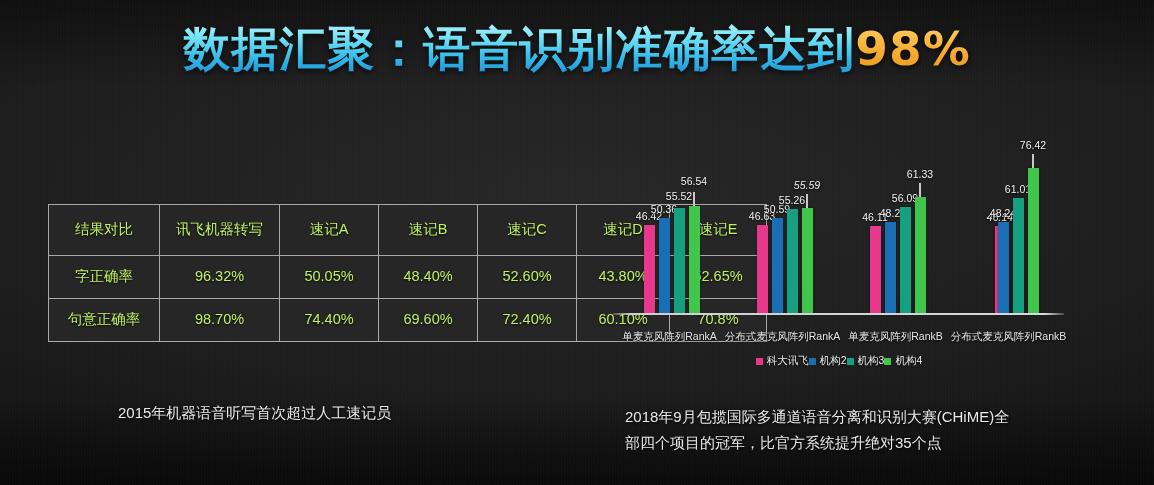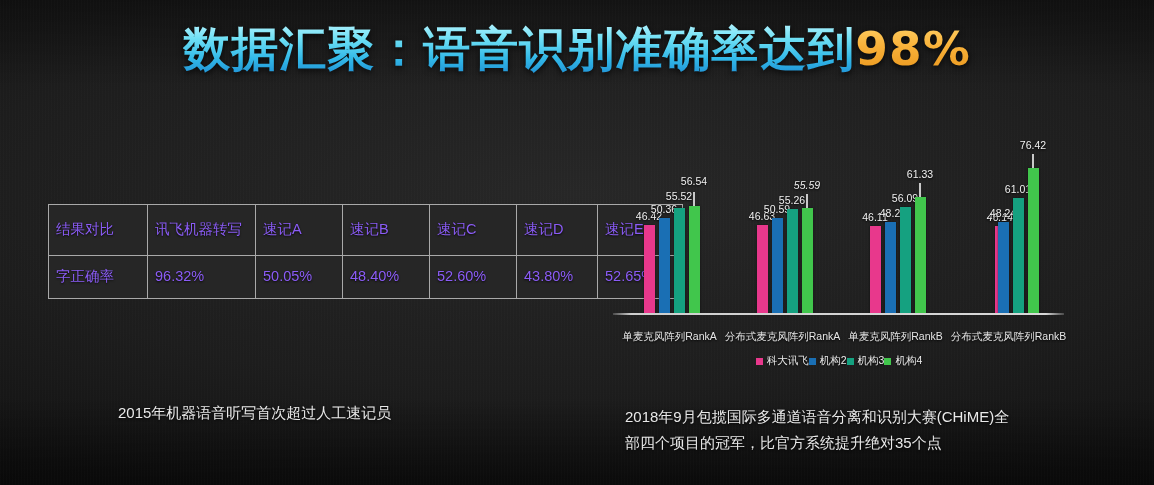--- a/index.html
+++ b/index.html
@@ -51,25 +51,25 @@
   
   #table-block{
     position:absolute;left:48px;top:204px;
   }
   table{
     border-collapse:collapse;
     table-layout:fixed;
   }
   table td{
     border:1px solid #a9a9a9;
-    color:#8b5cf6;
+    color:#bef264;
     font-size:14.5px;
-    text-align:left;
+    text-align:center;
     vertical-align:middle;
-    padding:4px 7px;
+    padding:4px 13px;
     background:#262626;
     line-height:1.22;
     text-shadow:0 1px 2px rgba(0,0,0,.8);
   }
   table tr.head td{ height:42px; }
   table tr.body td{ height:34px; }
   .col-0{width:84px;}
   .col-1{width:93px;}
   .col-2{width:72px;}
   .col-3{width:72px;}
@@ -165,20 +165,29 @@
           </tr>
           <tr class="body">
             <td class="col-0">字正确率</td>
             <td class="col-1">96.32%</td>
             <td class="col-2">50.05%</td>
             <td class="col-3">48.40%</td>
             <td class="col-4">52.60%</td>
             <td class="col-5">43.80%</td>
             <td class="col-6">52.65%</td>
           </tr>
+          <tr class="body">
+            <td class="col-0">句意正确率</td>
+            <td class="col-1">98.70%</td>
+            <td class="col-2">74.40%</td>
+            <td class="col-3">69.60%</td>
+            <td class="col-4">72.40%</td>
+            <td class="col-5">60.10%</td>
+            <td class="col-6">70.8%</td>
+          </tr>
         </tbody>
     </table>
   </div>
 
   <div id="chart">
     <div id="plot">
         <div class="group" style="left: 28.5px; width: 56px;">
           <div class="bar-slot" style="left: 0px;">
             <div class="bar-val" style="bottom: 92px;">46.42</div>
             <div class="bar" style="height: 89px; background: rgb(232, 56, 140);"></div>

